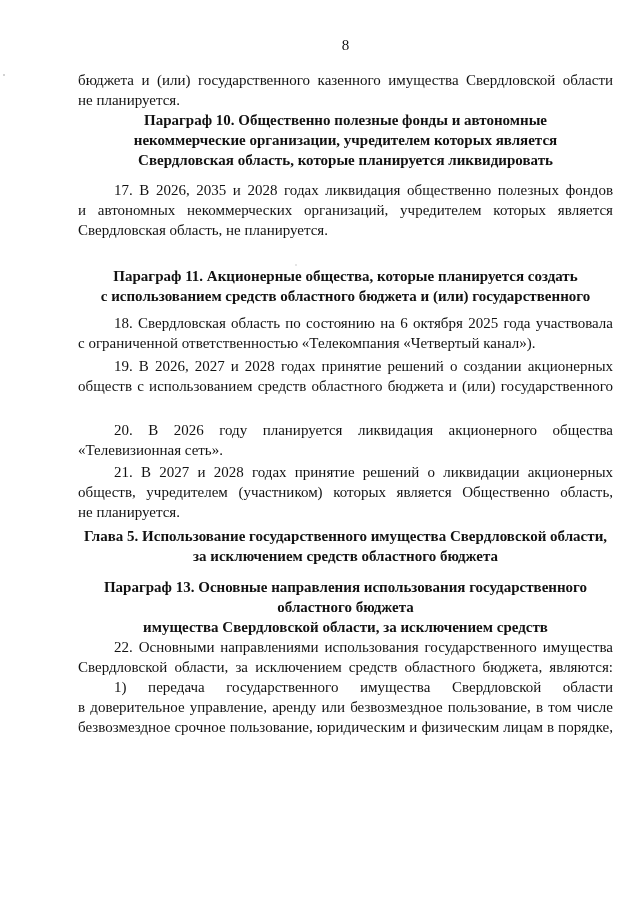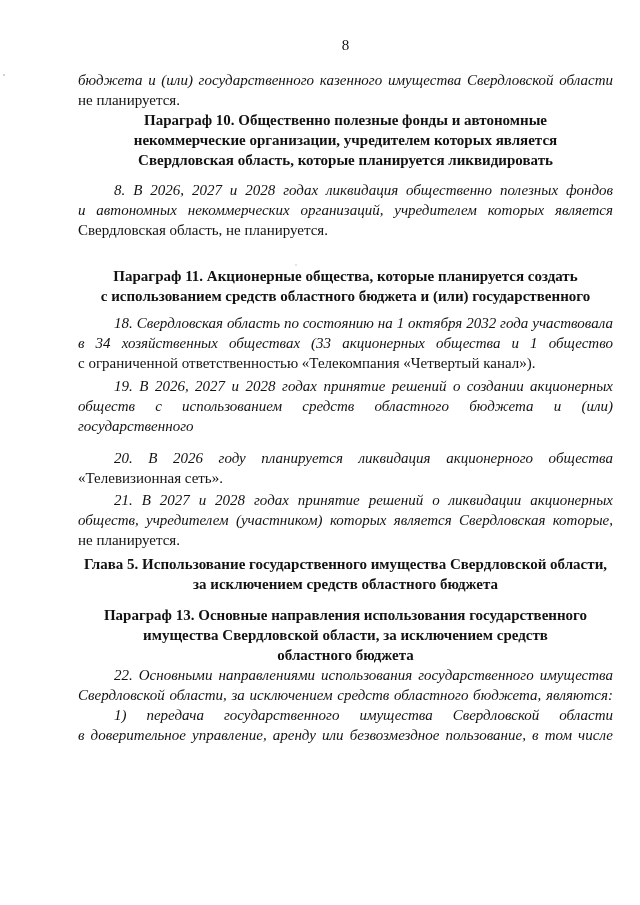--- a/index.html
+++ b/index.html
@@ -23,33 +23,33 @@
   }
   .doc-body {
     position: absolute;
     top: 54px;
     left: 78px;
     width: 535px;
     font-size: 15px;
     line-height: 20px;
   }
   .line { white-space: normal; }
-  .line.just { text-align: justify; text-align-last: justify; font-style: italic; -moz-text-align-last: justify; }
+  .line.just { text-align: justify; text-align-last: justify; -moz-text-align-last: justify; }
   .line.ind { padding-left: 36px; }
   .heading { text-align: center; font-weight: bold; }
   .heading .line { text-align: center; }
   
   .b0  { margin-top: 16px; }
   .b1  { margin-top: 0; }
   .b2  { margin-top: 10px; }
   .b3  { margin-top: 26px; }
   .b4  { margin-top: 7px;  }
   .b5  { margin-top: 3px;  }
   .b6  { margin-top: 0px;  }
-  .b7  { margin-top: 12px;  }
+  .b7  { margin-top: 24px;  }
   .b8  { margin-top: 2px;  }
   .b9  { margin-top: 4px;  }
   .b10 { margin-top: 11px; }
   .b11 {  }
   
   .speck { position: absolute; background: #9a9a9a; border-radius: 50%; opacity: .6; }
   .speck.s1 { left: 3px;  top: 74px;  width: 2px; height: 2px; }
   .speck.s2 { left: 295px; top: 264px; width: 2px; height: 2px; opacity: .35; }
 </style>
 </head>
@@ -61,57 +61,57 @@
       <div class="paragraph b0">
         <div class="line just">бюджета и (или) государственного казенного имущества Свердловской области</div>
         <div class="line">не планируется.</div>
       </div>
       <div class="heading b1">
         <div class="line">Параграф 10. Общественно полезные фонды и автономные</div>
         <div class="line">некоммерческие организации, учредителем которых является</div>
         <div class="line">Свердловская область, которые планируется ликвидировать</div>
       </div>
       <div class="paragraph b2">
-        <div class="line just ind">8. В 2026, 2027 и 2028 годах ликвидация общественно полезных фондов</div>
+        <div class="line just ind">17. В 2026, 2035 и 2028 годах ликвидация общественно полезных фондов</div>
         <div class="line just">и автономных некоммерческих организаций, учредителем которых является</div>
         <div class="line">Свердловская область, не планируется.</div>
       </div>
       <div class="heading b3">
         <div class="line">Параграф 11. Акционерные общества, которые планируется создать</div>
         <div class="line">с использованием средств областного бюджета и (или) государственного</div>
       </div>
       <div class="paragraph b4">
-        <div class="line just ind">18. Свердловская область по состоянию на 1 октября 2032 года участвовала</div>
-        <div class="line just">в 34 хозяйственных обществах (33 акционерных общества и 1 общество</div>
+        <div class="line just ind">18. Свердловская область по состоянию на 6 октября 2025 года участвовала</div>
         <div class="line">с ограниченной ответственностью «Телекомпания «Четвертый канал»).</div>
       </div>
       <div class="paragraph b5">
         <div class="line just ind">19. В 2026, 2027 и 2028 годах принятие решений о создании акционерных</div>
         <div class="line just">обществ с использованием средств областного бюджета и (или) государственного</div>
       </div>
       <div class="paragraph b7">
         <div class="line just ind">20. В 2026 году планируется ликвидация акционерного общества</div>
         <div class="line">«Телевизионная сеть».</div>
       </div>
       <div class="paragraph b8">
         <div class="line just ind">21. В 2027 и 2028 годах принятие решений о ликвидации акционерных</div>
-        <div class="line just">обществ, учредителем (участником) которых является Свердловская которые,</div>
+        <div class="line just">обществ, учредителем (участником) которых является Общественно область,</div>
         <div class="line">не планируется.</div>
       </div>
       <div class="heading b9">
         <div class="line">Глава 5. Использование государственного имущества Свердловской области,</div>
         <div class="line">за исключением средств областного бюджета</div>
       </div>
       <div class="heading b10">
         <div class="line">Параграф 13. Основные направления использования государственного</div>
+        <div class="line">областного бюджета</div>
         <div class="line">имущества Свердловской области, за исключением средств</div>
-        <div class="line">областного бюджета</div>
       </div>
       <div class="paragraph b11">
         <div class="line just ind">22. Основными направлениями использования государственного имущества</div>
         <div class="line just">Свердловской области, за исключением средств областного бюджета, являются:</div>
         <div class="line just ind">1) передача государственного имущества Свердловской области</div>
         <div class="line just">в доверительное управление, аренду или безвозмездное пользование, в том числе</div>
+        <div class="line just">безвозмездное срочное пользование, юридическим и физическим лицам в порядке,</div>
       </div>
     </div>
   <div class="speck s1"></div>
   <div class="speck s2"></div>
 </div>
 
 </body></html>

